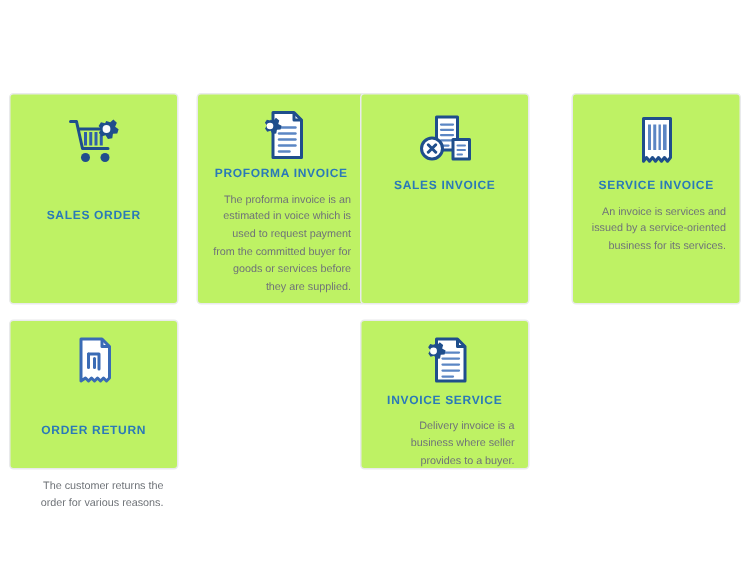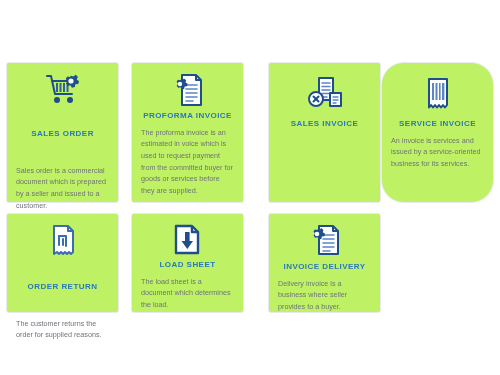--- a/index.html
+++ b/index.html
@@ -38,22 +38,22 @@
     align-items: center;
     padding: 9px 8px 6px 8px;
   }
 
   
   .r1 { top: 62px; height: 141px; }
   .r2 { top: 213px; height: 100px; }
 
   .c1 { left: 6px;   width: 113px; gap: 20px; }
   .c2 { left: 131px; width: 113px; }
-  .c3 { left: 268px; width: 113px; }
-  .c4 { left: 381px; width: 113px; border-radius: 23px; }
+  .c3 { left: 240px; width: 113px; }
+  .c4 { left: 381px; width: 113px; }
 
   .icon-wrap {
     height: 44px;
     display: flex;
     align-items: center;
     justify-content: center;
     margin-bottom: 4px;
   }
 
   .icon-wrap svg { display: block; }
@@ -66,21 +66,21 @@
     text-align: center;
     margin-bottom: 6px;
     line-height: 1.1;
     white-space: nowrap;
   }
 
   .card-desc {
     color: #6f7378;
     font-size: 7.2px;
     line-height: 1.62;
-    text-align: left;
+    text-align: right;
     margin: 0;
     padding: 0 1px;
   }
 </style>
 </head>
 <body>
 
 <div id="board">
   <div class="grid">
 
@@ -99,21 +99,20 @@
           </g>
           <circle cx="12" cy="28" r="3" fill="#1f4e8c"></circle>
           <circle cx="25" cy="28" r="3" fill="#1f4e8c"></circle>
           <g transform="translate(25.5,9.5)">
             <path d="M0,-9 L1.9,-8.4 L3.3,-9.7 L4.9,-8.2 L4.1,-6.3 L5.7,-5.2 L5.1,-3.2 L3.1,-3.1 L2.8,-1.1 L0.8,-0.7 L-0.3,-2.4 L-2.2,-1.9 L-3.4,-3.6 L-2.3,-5.2 L-3.5,-6.7 L-2.4,-8.4 L-0.5,-8.0 Z" fill="#1f4e8c" transform="translate(0.3,7.2) scale(1.45)"></path>
             <circle cx="0.5" cy="-0.5" r="2.6" fill="#fbfbfc"></circle>
           </g>
         </svg>
       </div>
       <div class="card-title">SALES ORDER</div>
-      <p class="card-desc">Sales order is a commercial document which is prepared by a seller and issued to a customer.</p>
     </div>
 
     <div class="card r1 c2">
       <div class="icon-wrap">
         <svg width="34" height="36" viewBox="0 0 34 36">
           <path d="M11 3 H25 L30 8 V33 H11 Z" fill="#ffffff" stroke="#1f4e8c" stroke-width="2" stroke-linejoin="round"></path>
           <path d="M25 3 V8 H30" fill="none" stroke="#1f4e8c" stroke-width="2" stroke-linejoin="round"></path>
           <g stroke="#5b86c4" stroke-width="1.6" stroke-linecap="round">
             <line x1="15" y1="13" x2="26" y2="13"></line>
             <line x1="15" y1="17" x2="26" y2="17"></line>
@@ -180,54 +179,40 @@
           <path d="M5 3 H19 L24 8 V29 L22 31 L20 29 L18 31 L16 29 L14 31 L12 29 L10 31 L8 29 L5 31 Z" fill="#ffffff" stroke="#3a6bb5" stroke-width="2" stroke-linejoin="round"></path>
           <path d="M19 3 V8 H24" fill="none" stroke="#3a6bb5" stroke-width="2" stroke-linejoin="round"></path>
           <g fill="none" stroke="#3a6bb5" stroke-width="2" stroke-linecap="round" stroke-linejoin="round">
             <path d="M10 13 V22"></path>
             <path d="M10 13 H17 V23"></path>
             <path d="M14 16 V22"></path>
           </g>
         </svg>
       </div>
       <div class="card-title">ORDER RETURN</div>
-      <p class="card-desc">The customer returns the order for supplied reasons.</p>
-    </div>
-
-    <div class="card r2 c2">
-      <div class="icon-wrap">
-        <svg width="34" height="34" viewBox="0 0 34 34">
-          <path d="M5 3 H21 L27 9 V30 H5 Z" fill="#ffffff" stroke="#1f4e8c" stroke-width="2.4" stroke-linejoin="round"></path>
-          <path d="M21 3 V9 H27" fill="none" stroke="#1f4e8c" stroke-width="2.4" stroke-linejoin="round"></path>
-          <g fill="#1f4e8c">
-            <rect x="14" y="9" width="4.6" height="10"></rect>
-            <path d="M10.5 18 H22 L16.3 26 Z"></path>
-          </g>
-        </svg>
-      </div>
-      <div class="card-title">LOAD SHEET</div>
-      <p class="card-desc">The load sheet is a document which determines the load.</p>
-    </div>
+      <p class="card-desc">The customer returns the order for various reasons.</p>
+    </div>
+
 
     <div class="card r2 c3">
       <div class="icon-wrap">
         <svg width="34" height="36" viewBox="0 0 34 36">
           <path d="M11 3 H25 L30 8 V31 H11 Z" fill="#ffffff" stroke="#1f4e8c" stroke-width="2" stroke-linejoin="round"></path>
           <path d="M25 3 V8 H30" fill="none" stroke="#1f4e8c" stroke-width="2" stroke-linejoin="round"></path>
           <g stroke="#5b86c4" stroke-width="1.5" stroke-linecap="round">
             <line x1="15" y1="12" x2="26" y2="12"></line>
             <line x1="15" y1="16" x2="26" y2="16"></line>
             <line x1="15" y1="20" x2="26" y2="20"></line>
             <line x1="15" y1="24" x2="26" y2="24"></line>
             <line x1="15" y1="28" x2="22" y2="28"></line>
           </g>
           <g transform="translate(9,11)">
             <path d="M0,-7.5 L2.2,-7.0 L3.6,-8.6 L5.6,-7.0 L5.0,-4.9 L7.0,-3.8 L6.4,-1.5 L4.2,-1.3 L3.8,0.9 L1.5,1.2 L0.4,-0.7 L-1.7,-0.2 L-3.0,-2.1 L-1.8,-3.9 L-3.1,-5.6 L-1.9,-7.5 L0.2,-7.0 Z" fill="#1f4e8c" transform="translate(0,4) scale(1.15)"></path>
             <circle cx="0" cy="0" r="2.3" fill="#ffffff"></circle>
           </g>
         </svg>
       </div>
-      <div class="card-title">INVOICE DELIVERY</div>
+      <div class="card-title">INVOICE SERVICE</div>
       <p class="card-desc">Delivery invoice is a business where seller provides to a buyer.</p>
     </div>
 
   </div>
 </div>
 
 </body></html>

